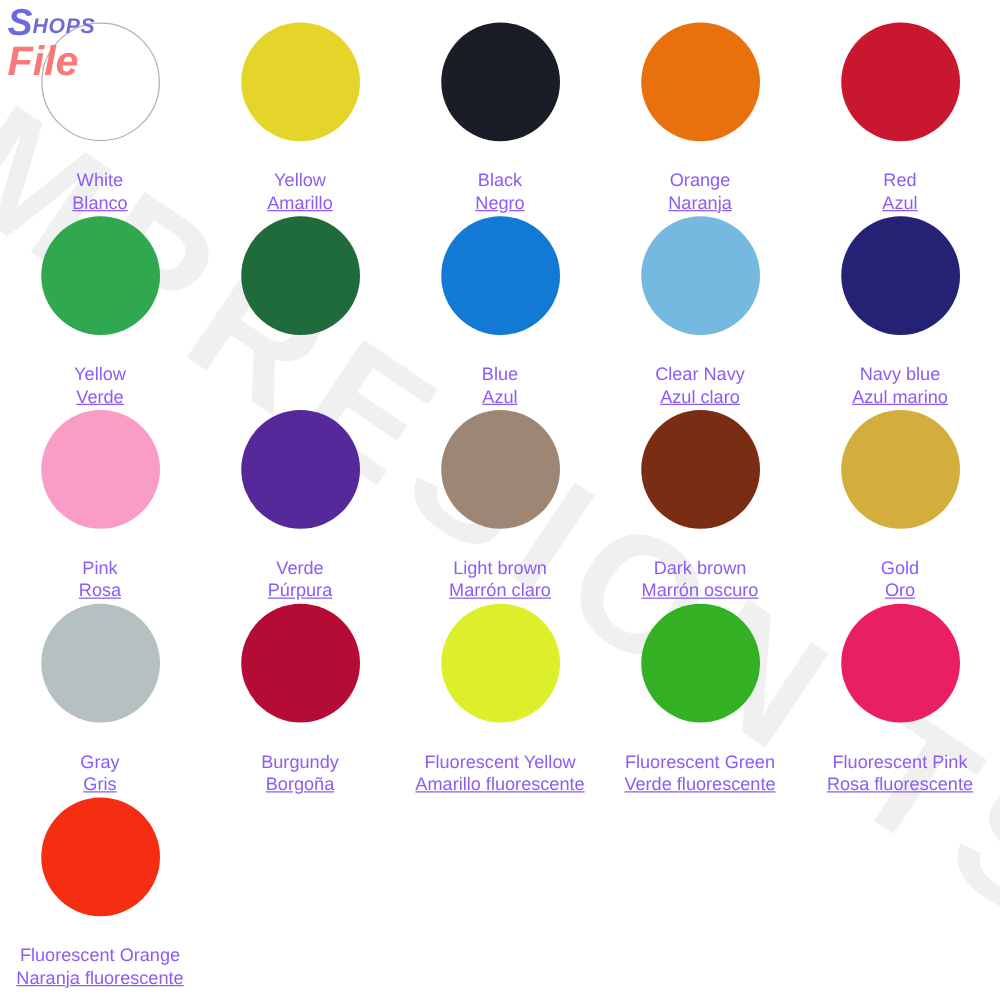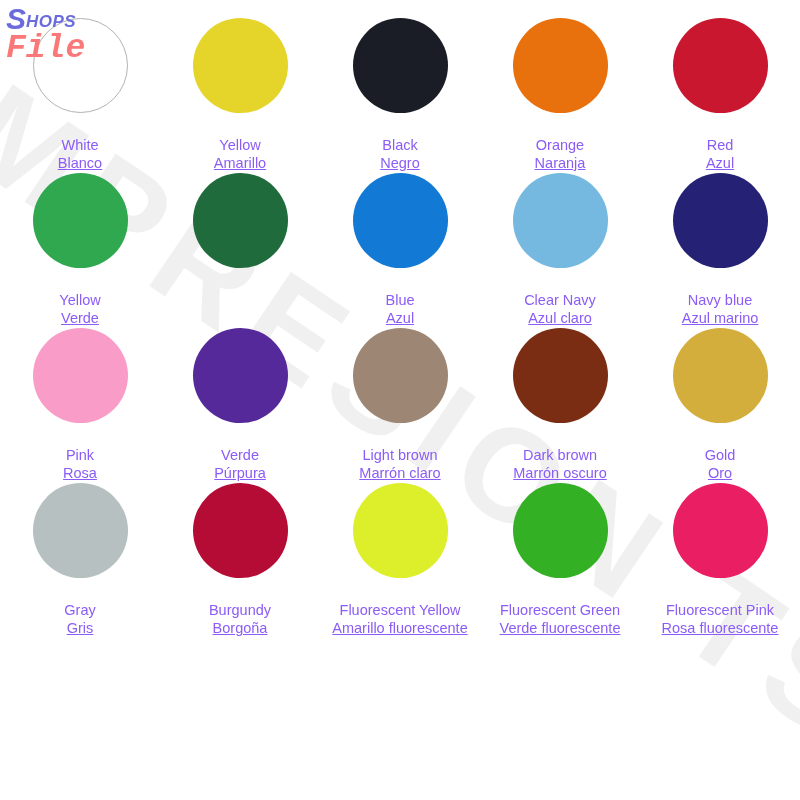--- a/index.html
+++ b/index.html
@@ -59,21 +59,21 @@
   }
   #brand-logo .logo-s {
     font-size: 30px;
     vertical-align: -2px;
   }
   #brand-logo .logo-hops {
     font-size: 17px;
     letter-spacing: 0.5px;
   }
   #brand-logo .logo-line2 {
-    font-family: Liberation Mono, monospace;
+    font-family: Liberation Sans, sans-serif;
     font-style: italic;
     font-weight: 700;
     font-size: 33px;
     color: #fa7878;
     display: block;
     margin-top: -2px;
     letter-spacing: 0px;
   }
 
   
@@ -260,13 +260,20 @@
         <span class="swatch-label-es">Verde fluorescente</span>
       </div>
     </div>
     <div class="swatch-cell">
       <div class="swatch-disc" style="background: rgb(234, 30, 99);"></div>
       <div class="swatch-labels">
         <span class="swatch-label-en">Fluorescent Pink</span>
         <span class="swatch-label-es">Rosa fluorescente</span>
       </div>
     </div>
+    <div class="swatch-cell">
+      <div class="swatch-disc" style="background: rgb(245, 45, 17);"></div>
+      <div class="swatch-labels">
+        <span class="swatch-label-en">Fluorescent Orange</span>
+        <span class="swatch-label-es">Naranja fluorescente</span>
+      </div>
+    </div>
   </div>
 
 </body></html>

